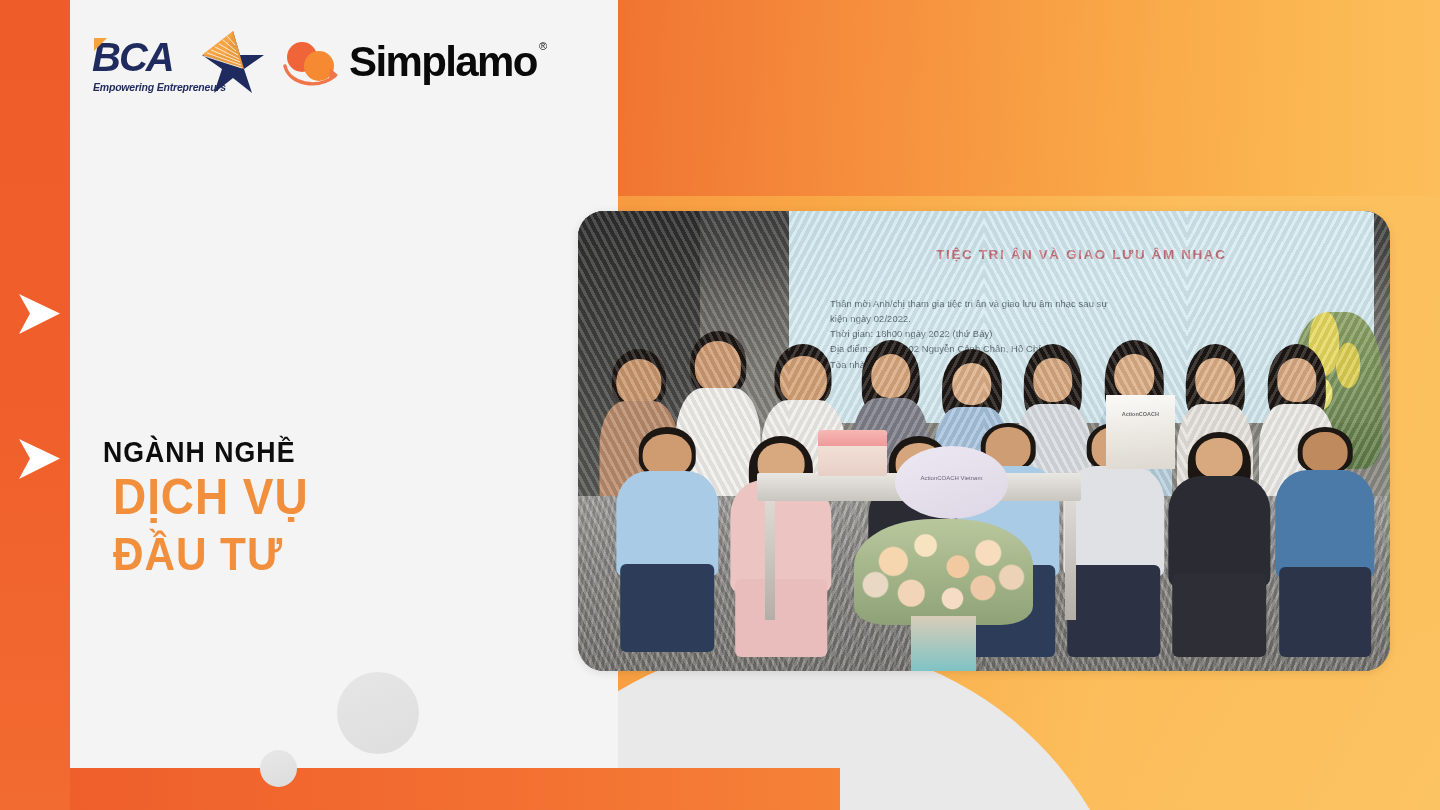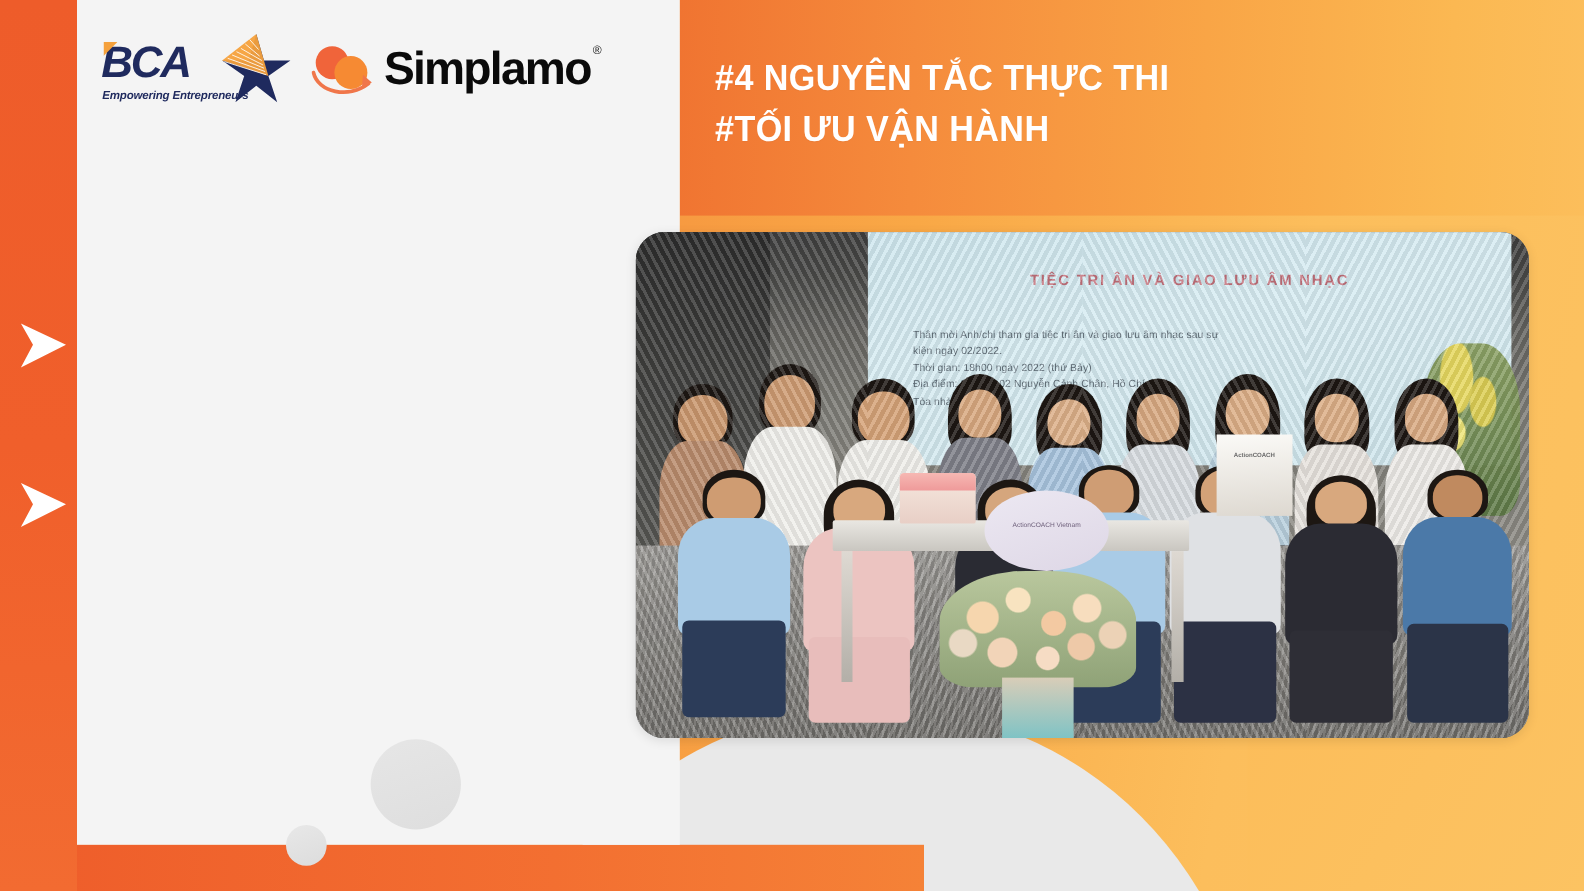--- a/index.html
+++ b/index.html
@@ -296,24 +296,20 @@
   <div class="bottom-band"></div>
 
   <div class="white-panel"></div>
 
   <div class="circle circle-big"></div>
   <div class="circle circle-small"></div>
 
   <div class="left-strip"></div>
 
   <div class="header-band"></div>
-  <div class="header-text">
-    <div>#4 NGUYÊN TẮC THỰC THI</div>
-    <div>#TỐI ƯU VẬN HÀNH</div>
-  </div>
 
   <div class="logo-row">
 
     <div class="bca-logo">
       <div class="bca-word">BCA</div>
       <div class="bca-corner"></div>
       <div class="bca-tag">Empowering Entrepreneurs</div>
       <svg class="bca-star" viewBox="0 0 78 66">
         <g>
           <path d="M39 2 L46 26 L70 26 L50 40 L58 64 L39 49 L20 64 L28 40 L8 26 L32 26 Z" fill="#1f2a5e"></path>
@@ -347,20 +343,25 @@
   </div>
 
   <svg class="arrow arrow-1" viewBox="0 0 47 44">
     <path d="M3 2 L44 21.5 L3 42 L14 21.5 Z" fill="#ffffff"></path>
   </svg>
   <svg class="arrow arrow-2" viewBox="0 0 47 44">
     <path d="M3 2 L44 21.5 L3 42 L14 21.5 Z" fill="#ffffff"></path>
   </svg>
 
 
+  <div class="stat-block stat-2">
+    <div class="stat-label">NGÀNH NGHỀ</div>
+    <div class="stat-value">DỊCH VỤ</div>
+    <div class="stat-value sub">ĐẦU TƯ</div>
+  </div>
 
   <div class="photo">
     <div class="photo-inner">
 
       <div class="ph-wall"></div>
       <div class="ph-wall-left"></div>
 
       <div class="ph-screen">
         <div class="ph-screen-title">TIỆC TRI ÂN VÀ GIAO LƯU ÂM NHẠC</div>
         <div class="ph-screen-body">

